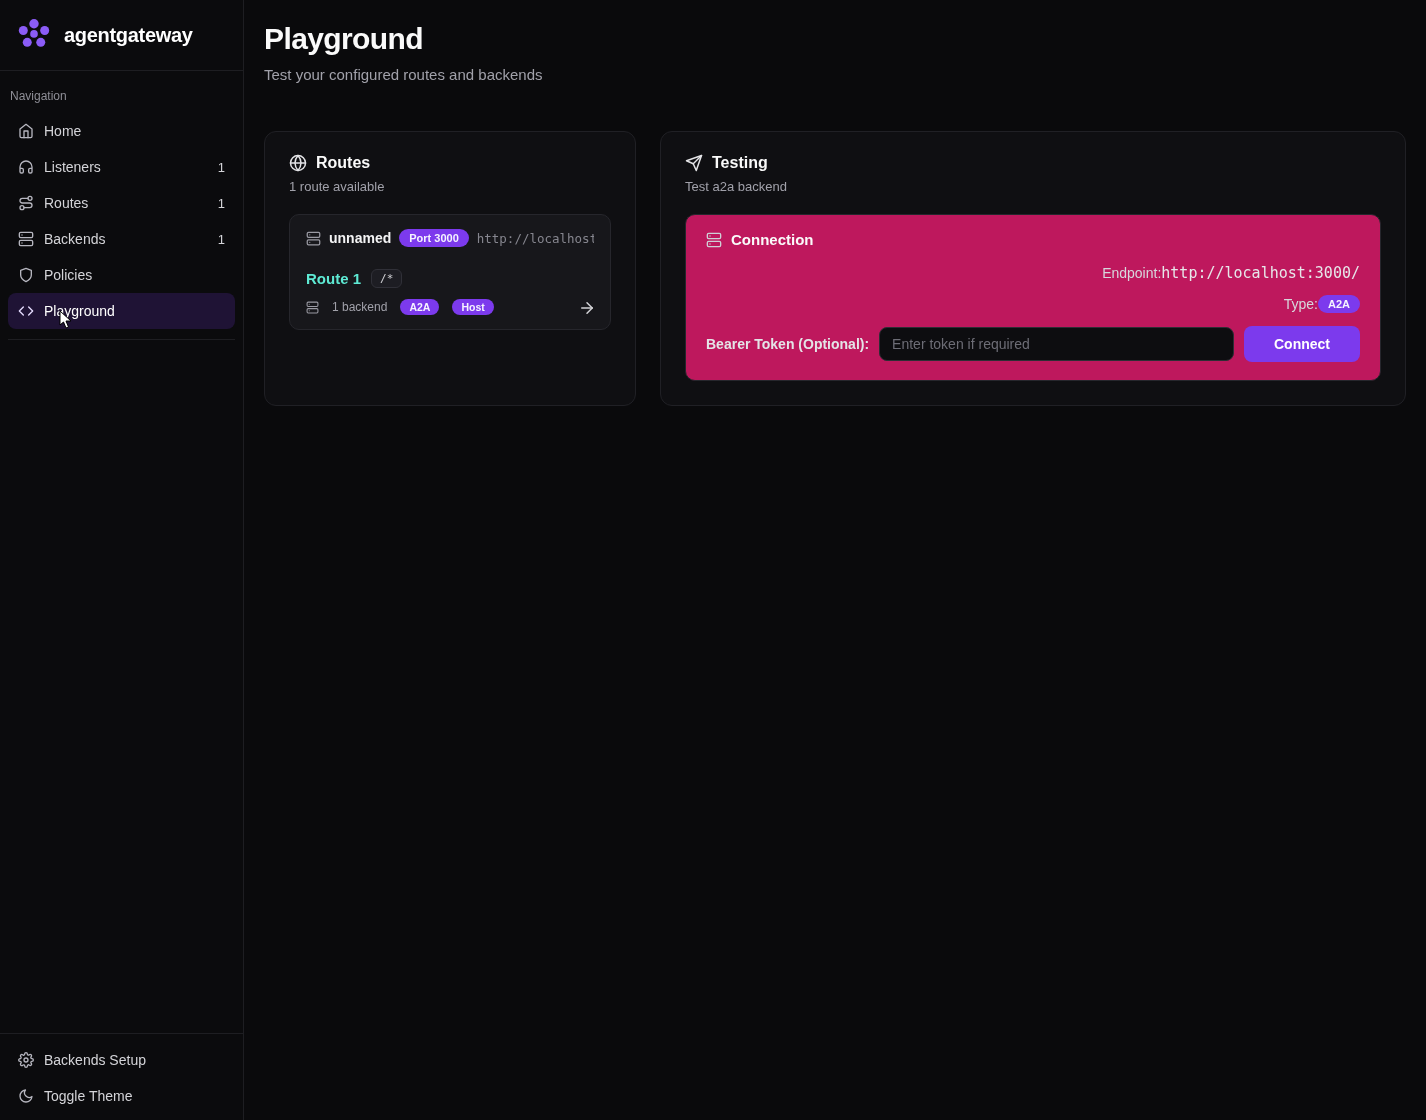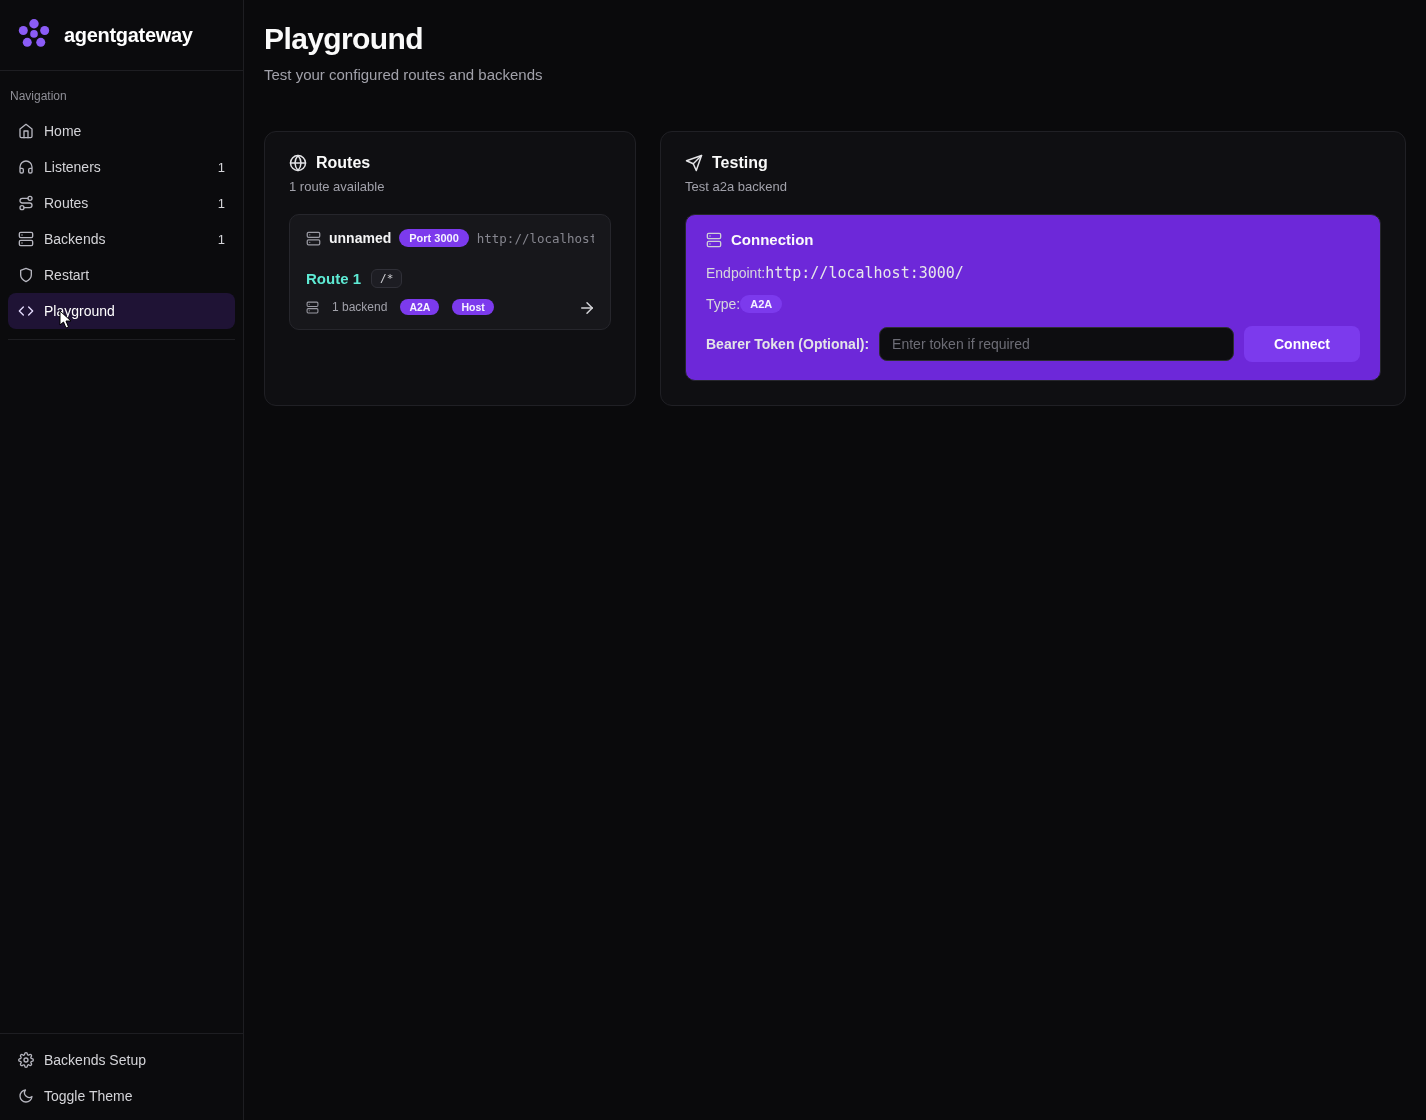--- a/index.html
+++ b/index.html
@@ -95,28 +95,28 @@
     background:#1d1d23; border:1px solid #303038;
     padding:2px 8px; border-radius:6px;
   }
   .route-meta { display:flex; align-items:center; gap:13px; font-size:12px; color:#a1a1aa; }
   .route-meta .icn { display:flex; width:13px; height:13px; color:#9a9aa3; }
   .pill.sm { font-size:10.5px; padding:2px 9px; }
   .route-arrow { position:absolute; right:14px; top:84px; width:18px; height:18px; color:#d4d4d8; display:flex; }
 
   
   .conn-card {
-    background:#6d28d9;
+    background:#be185d;
     border:1px solid #26262c;
     border-radius:10px;
     padding:16px 20px 18px 20px;
   }
   .conn-header { display:flex; align-items:center; gap:9px; font-size:15px; font-weight:600; margin-bottom:16px; }
   .conn-header .icn { display:flex; width:16px; height:16px; color:#cfcfd6; }
-  .conn-row { display:flex; align-items:center; justify-content:flex-start; margin-bottom:13px; font-size:14px; }
+  .conn-row { display:flex; align-items:center; justify-content:flex-end; margin-bottom:13px; font-size:14px; }
   .conn-row:last-child { margin-bottom:0; }
   .conn-label { color:#d7d7dc; }
   .endpoint-value { font-family:"DejaVu Sans Mono", monospace; font-size:15px; color:#e7e7ea; }
   .token-row { display:flex; align-items:center; gap:10px; margin-top:2px; }
   .token-label { color:#e4e4e7; font-size:14px; font-weight:600; white-space:nowrap; }
   .token-input {
     flex:1; height:34px;
     background:#0d0d10;
     border:1px solid #2d2d34;
     border-radius:8px;
@@ -204,21 +204,21 @@
       <span>Backends</span>
       <span class="nav-badge">1</span>
     </div>
 
     <div class="nav-item">
       <span class="icn">
         <svg viewBox="0 0 24 24" fill="none" stroke="currentColor" stroke-width="2" stroke-linecap="round" stroke-linejoin="round">
             <path d="M12 22s8-4 8-10V5l-8-3-8 3v7c0 6 8 10 8 10z"></path>
           </svg>
       </span>
-      <span>Restart</span>
+      <span>Policies</span>
     </div>
 
     <div class="nav-item active">
       <span class="icn">
         <svg viewBox="0 0 24 24" fill="none" stroke="currentColor" stroke-width="2" stroke-linecap="round" stroke-linejoin="round">
             <polyline points="16 18 22 12 16 6"></polyline>
             <polyline points="8 6 2 12 8 18"></polyline>
           </svg>
       </span>
       <span>Playground</span>

